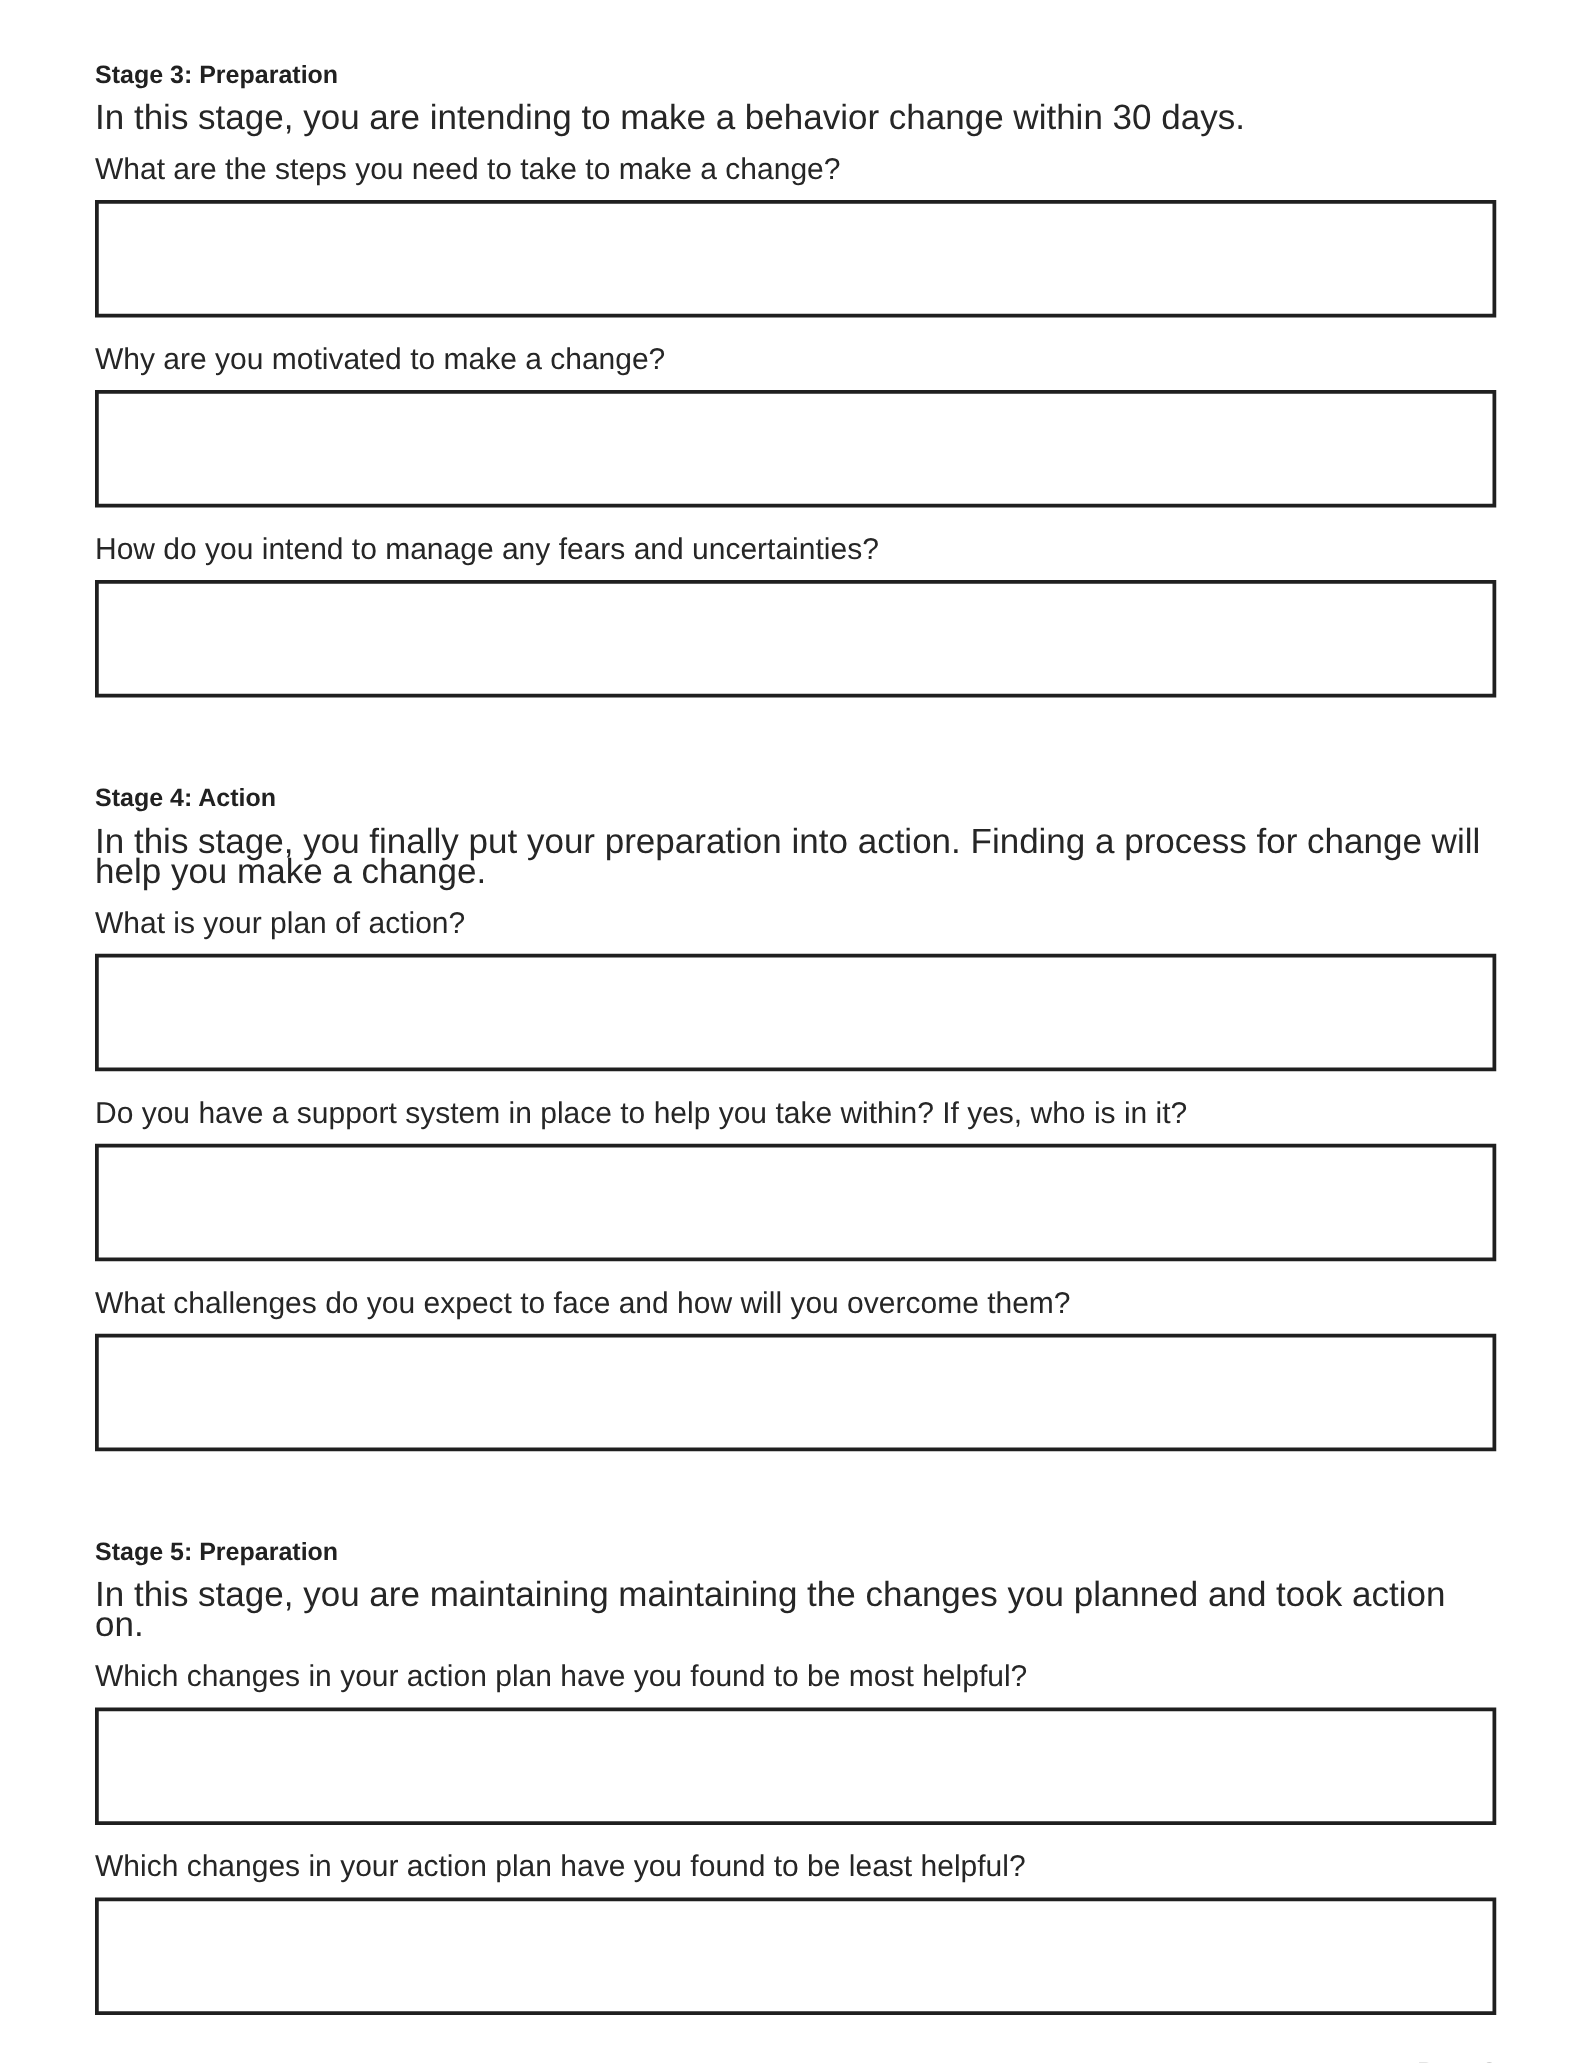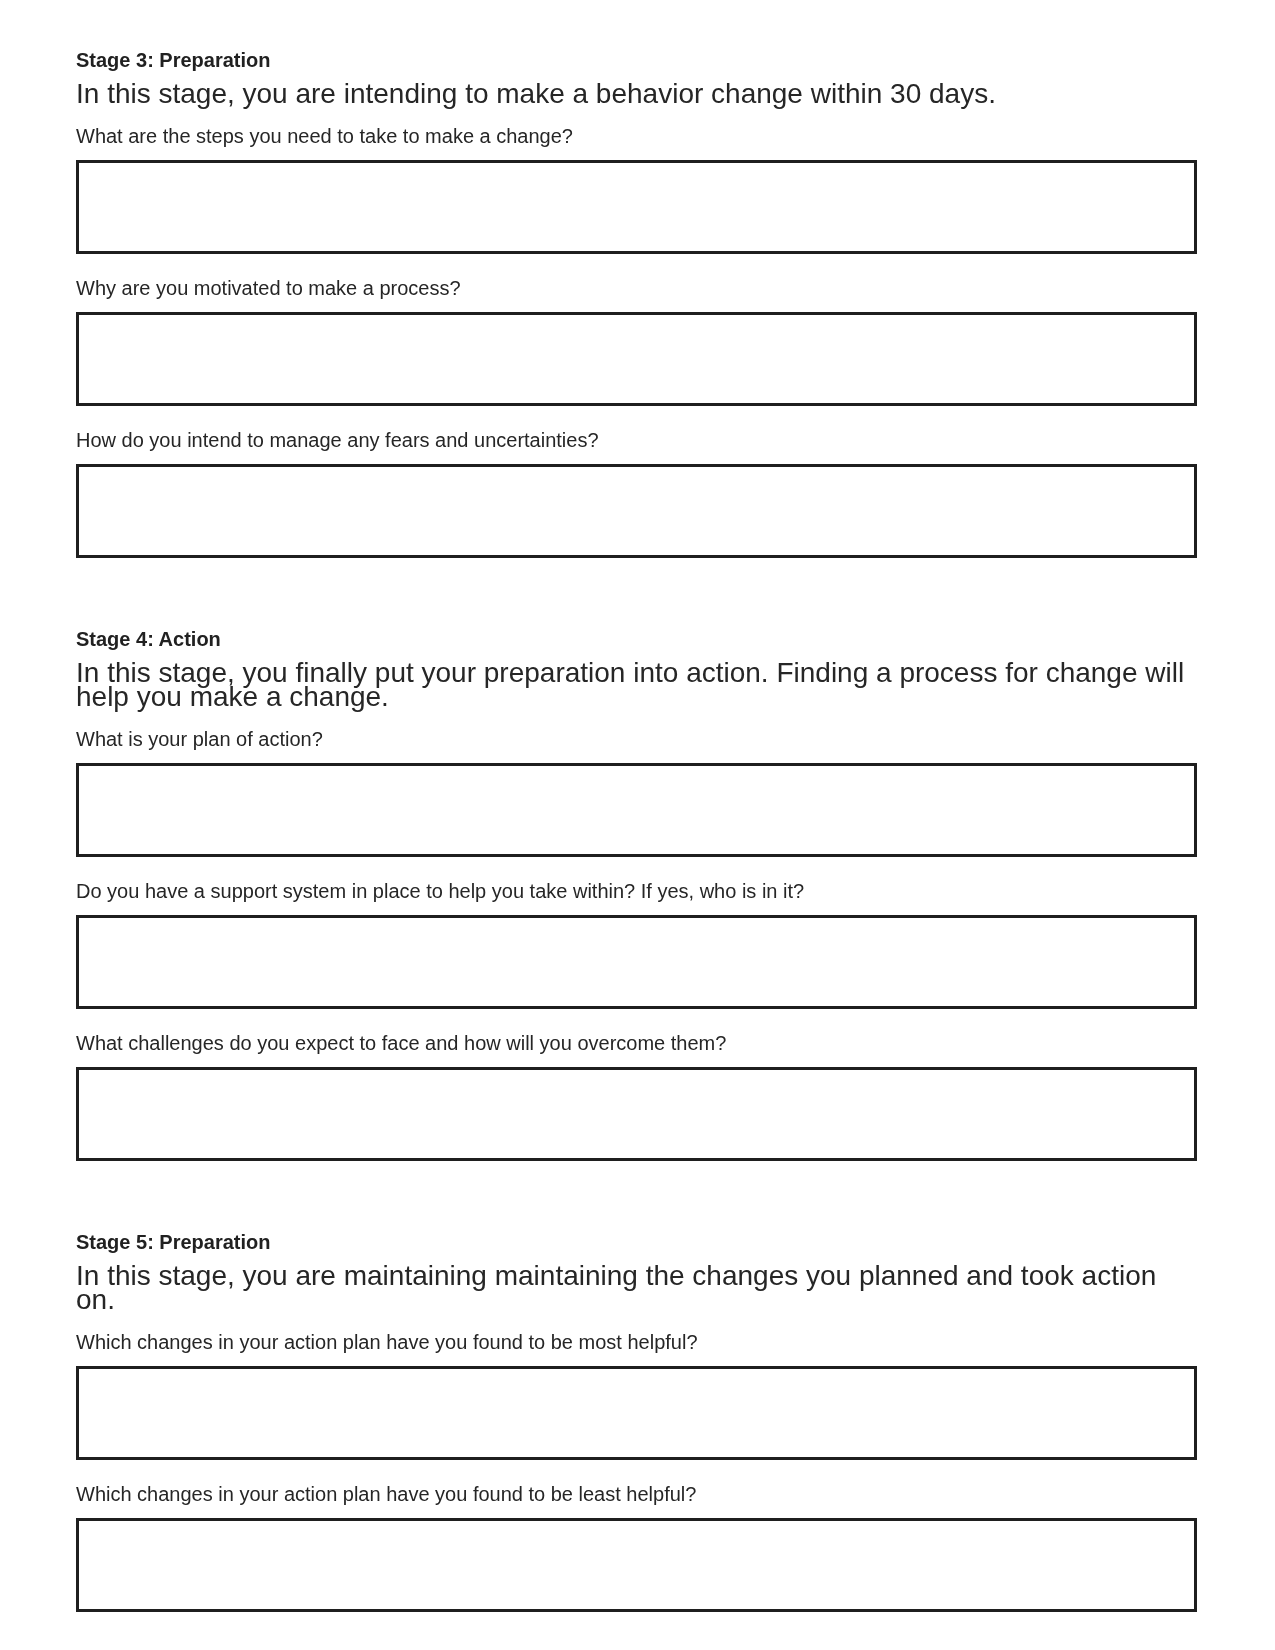--- a/index.html
+++ b/index.html
@@ -22,21 +22,21 @@
     font-weight: bold;
     color: #212121;
     margin-bottom: 10px;
   }
   .section-desc {
     font-size: 28px;
     line-height: 24px;
     margin-bottom: 18px;
   }
   .question {
-    font-size: 20px;
+    font-size: 24px;
     line-height: 24px;
     margin-bottom: 12px;
   }
   .answer-box {
     height: 88px;
     border: 3px solid #1f1f1f;
     background: #ffffff;
     margin-bottom: 22px;
   }
   .footer {
@@ -52,21 +52,21 @@
 
 <div class="page">
 
   <div class="section">
     <div class="section-heading">Stage 3: Preparation</div>
     <div class="section-desc">In this stage, you are intending to make a behavior change within 30 days.</div>
 
     <div class="question">What are the steps you need to take to make a change?</div>
     <div class="answer-box"></div>
 
-    <div class="question">Why are you motivated to make a process?</div>
+    <div class="question">Why are you motivated to make a change?</div>
     <div class="answer-box"></div>
 
     <div class="question">How do you intend to manage any fears and uncertainties?</div>
     <div class="answer-box"></div>
   </div>
 
   <div class="section">
     <div class="section-heading">Stage 4: Action</div>
     <div class="section-desc">In this stage, you finally put your preparation into action. Finding a process for change will help you make a change.</div>
 

